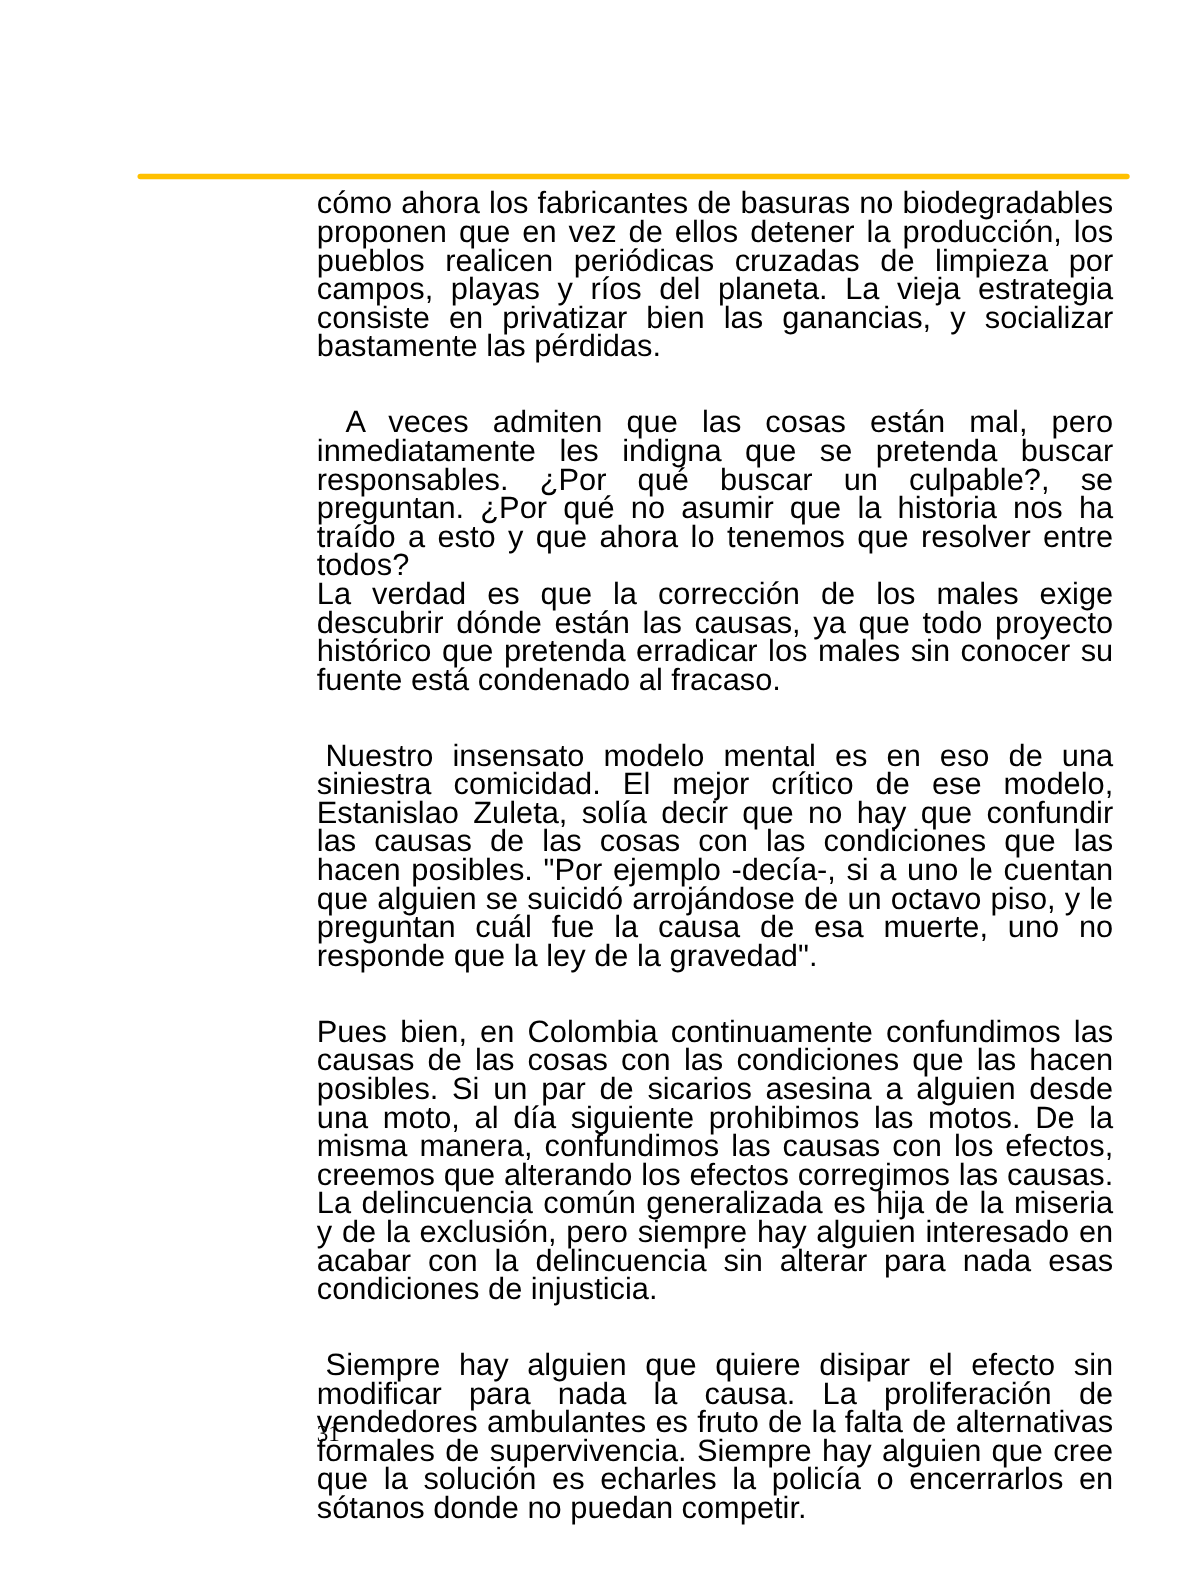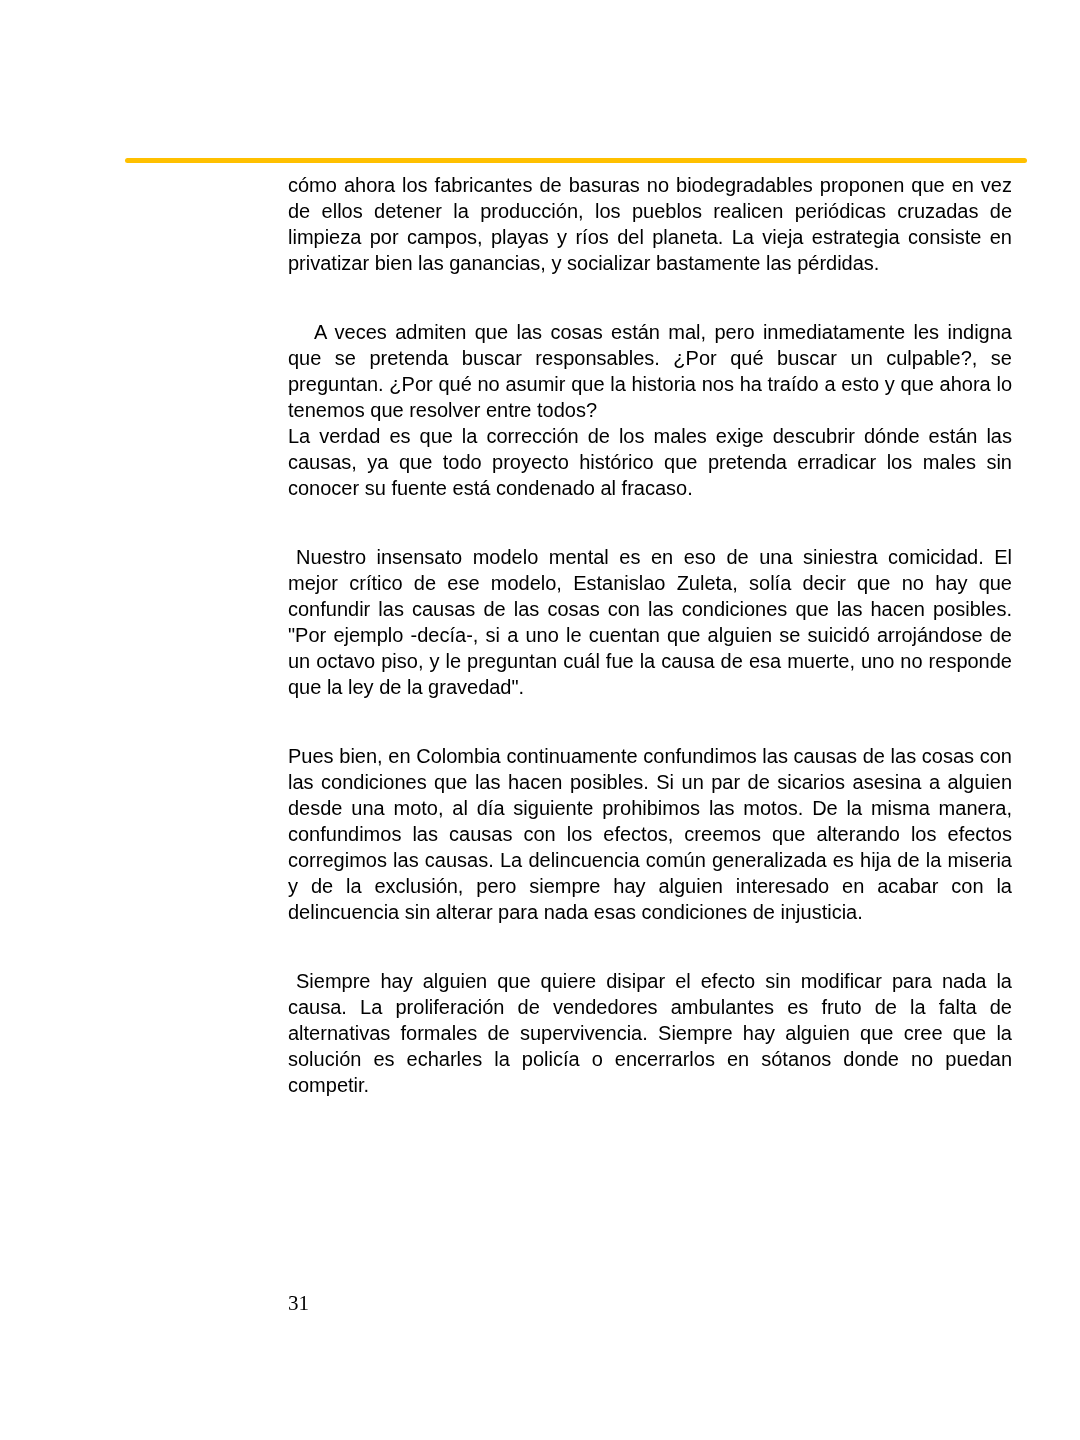--- a/index.html
+++ b/index.html
@@ -28,21 +28,21 @@
     width: 902px;
     height: 5px;
     border-radius: 3px;
     background: #FFC000;
   }
   .text-body {
     position: absolute;
     left: 288px;
     top: 172px;
     width: 724px;
-    font-size: 20px;
+    font-size: 28px;
     line-height: 26px;
     text-align: justify;
     letter-spacing: 0;
   }
   .text-body p.para {
     margin: 0;
     padding: 0;
   }
   .text-body p.gap {
     margin-top: 43px;

